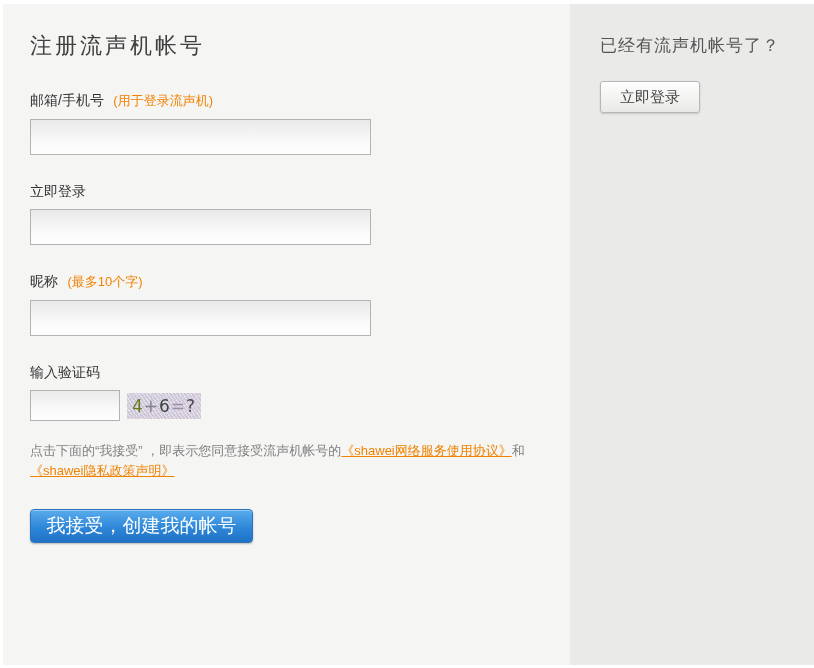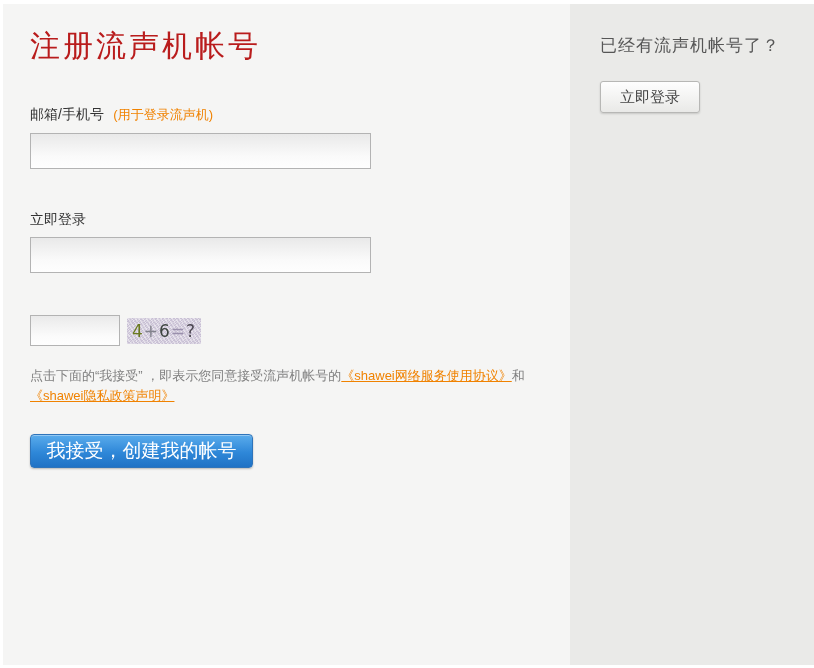--- a/index.html
+++ b/index.html
@@ -15,27 +15,27 @@
     margin: 4px 0 3px 3px;
   }
   
   .main {
     width: 567px;
     height: 100%;
     background: #f5f5f4;
     padding: 24px 0 0 27px;
   }
   h1.form-title {
-    font-size: 30px;
+    font-size: 22px;
     font-weight: normal;
-    color: #b91c1c;
+    color: #404040;
     letter-spacing: 3px;
     line-height: 36px;
   }
-  .field { margin-top: 42px; }
+  .field { margin-top: 28px; }
   .label-row { margin-bottom: 10px; line-height: 16px; }
   .label {
     font-size: 14px;
     color: #333333;
   }
   .hint {
     font-size: 13px;
     color: #f08200;
     margin-left: 5px;
   }
@@ -155,22 +155,32 @@
     </div>
 
 
     <div class="field">
       <div class="label-row">
         <span class="label">立即登录</span>
       </div>
       <input type="password" class="text-input" style="">
     </div>
 
-
-    <div class="field">
+    <div class="field">
+      <div class="label-row">
+        <span class="label">昵称</span>
+        <span class="hint">(最多10个字)</span>
+      </div>
+      <input type="text" class="text-input" style="">
+    </div>
+
+    <div class="field">
+      <div class="label-row">
+        <span class="label">输入验证码</span>
+      </div>
       <div class="captcha-row">
         <input type="text" class="captcha-input" style="">
         <div class="captcha-image">
           <span class="cc0">4</span>
           <span class="cc1">+</span>
           <span class="cc2">6</span>
           <span class="cc3">=</span>
           <span class="cc4">?</span>
         </div>
       </div>

